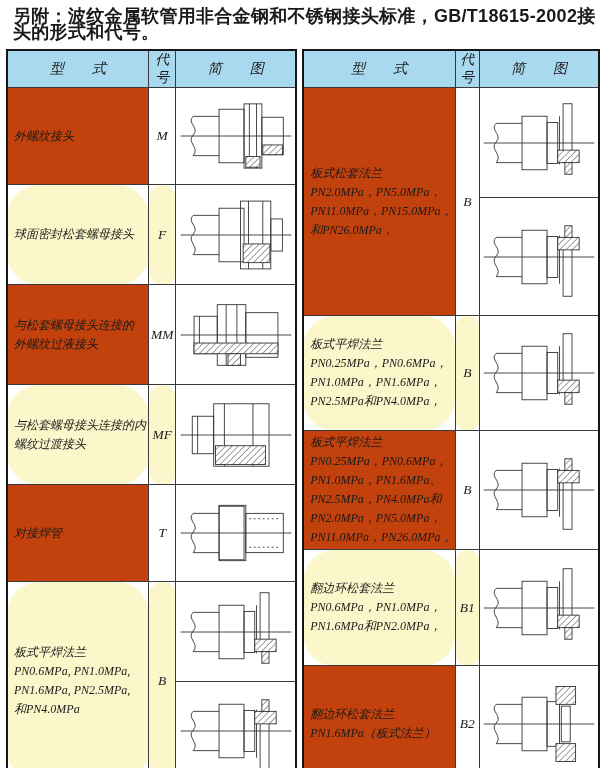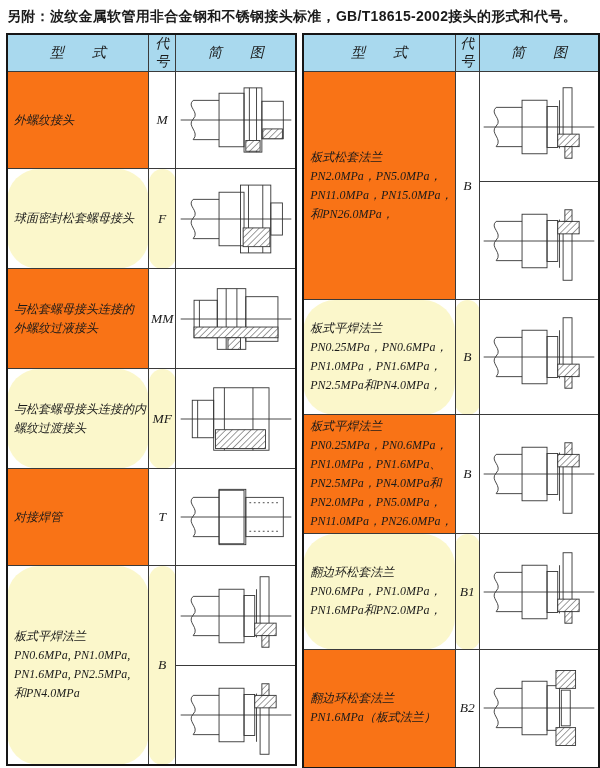--- a/index.html
+++ b/index.html
@@ -2,33 +2,33 @@
 <html><head>
 <meta charset="utf-8">
 <style>
   html,body{margin:0;padding:0;}
   body{
     width:600px;height:768px;background:#ffffff;overflow:hidden;
     font-family:"Liberation Serif","DejaVu Serif",serif;color:#1a1a1a;
   }
   .title{
     font-family:"Liberation Sans","DejaVu Sans",sans-serif;
-    font-weight:bold;font-size:14px;line-height:16px;
-    padding:8px 4px 0 7px;letter-spacing:0.3px;
+    font-weight:bold;font-size:18px;line-height:16px;
+    padding:8px 4px 0 13px;letter-spacing:0.3px;
   }
   .tables{display:flex;gap:5px;margin:9px 0 0 6px;align-items:flex-start;}
   table.tbl{border-collapse:collapse;border:2px solid #161616;table-layout:fixed;font-style:italic;}
   table.tbl th,table.tbl td{border:1px solid #3a3a3a;box-sizing:border-box;}
   th{
     background:#a9d9ee;font-weight:normal;font-size:14px;height:27px;
     text-align:center;vertical-align:middle;padding:0;
   }
   td.type{
     font-size:12px;line-height:19px;vertical-align:middle;
-    padding:2px 2px 2px 6px;white-space:pre;background:#f97316;
+    padding:2px 2px 2px 6px;white-space:pre;background:#c2410c;
   }
   td.code{
     text-align:center;vertical-align:middle;font-size:13.5px;background:#fff;padding:0;
   }
   td.diag{background:#fff;vertical-align:middle;padding:0;text-align:center;}
   .hl{background:#fbf7cb !important;border-radius:32px;}
   .fig{display:flex;align-items:center;justify-content:center;width:100%;height:100%;}
   .defs-svg{position:absolute;width:0;height:0;}
   .lt col.c1{width:142px}.lt col.c2{width:31px}.lt col.c3{width:124px}
   .rt col.c1{width:136px}.rt col.c2{width:31px}.rt col.c3{width:121px}

